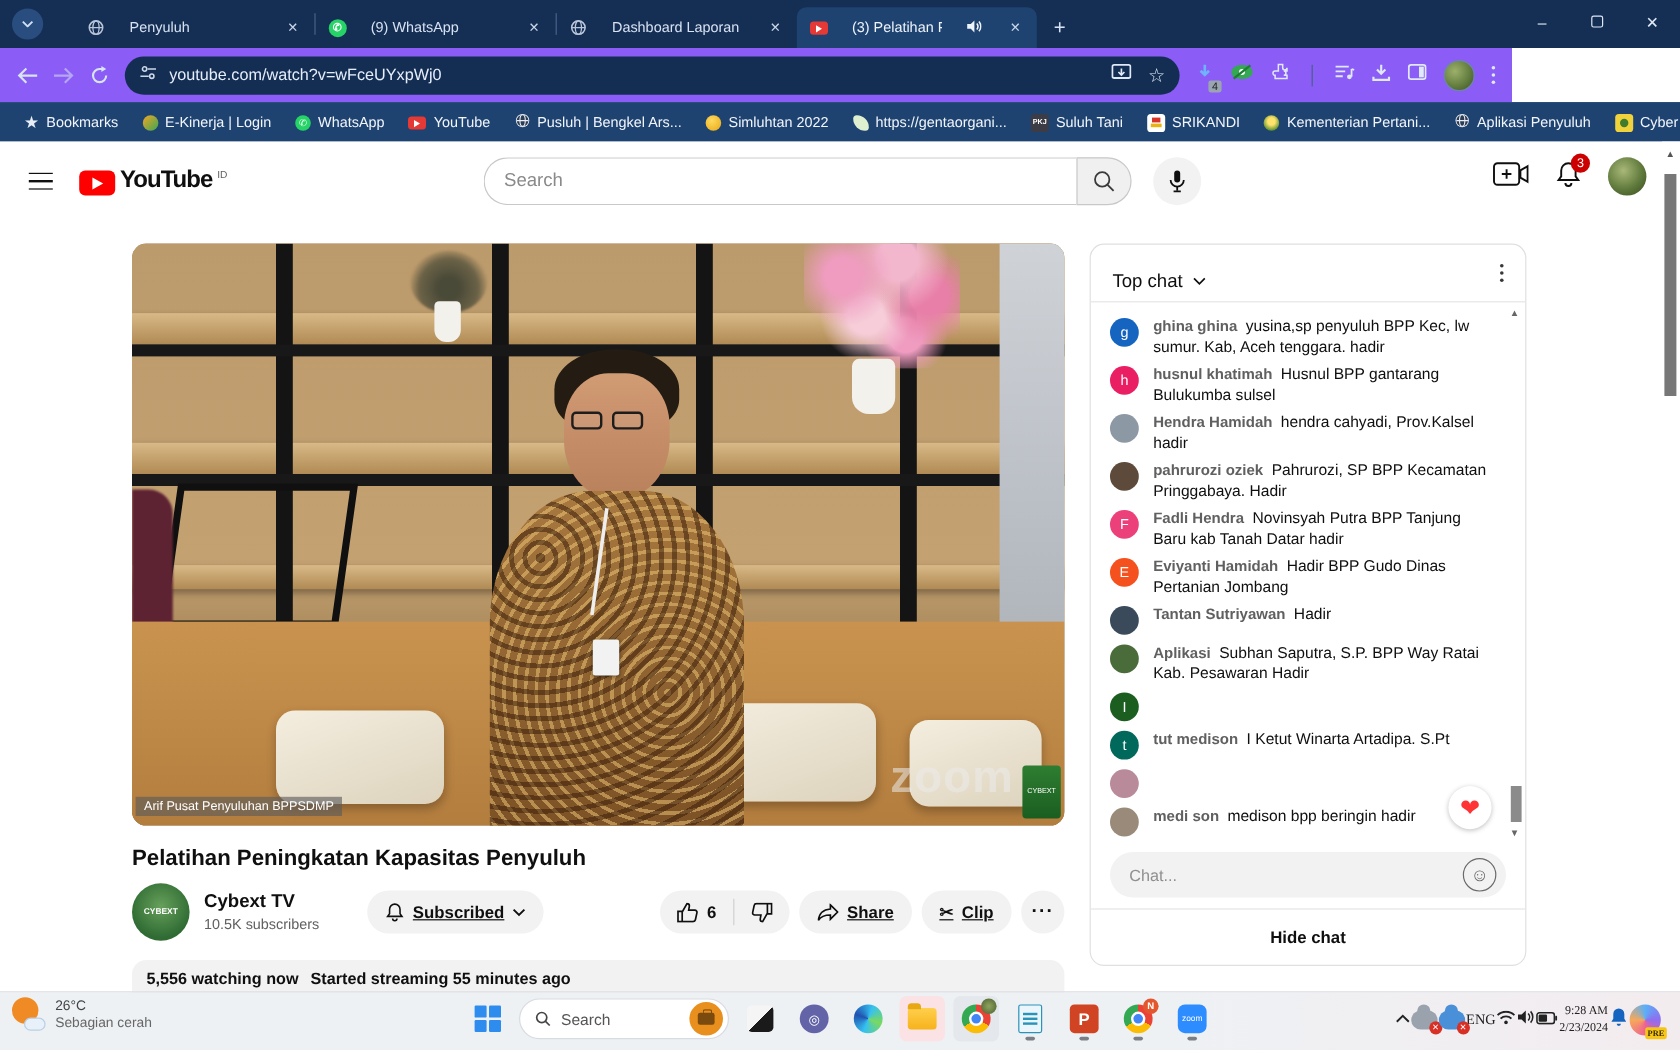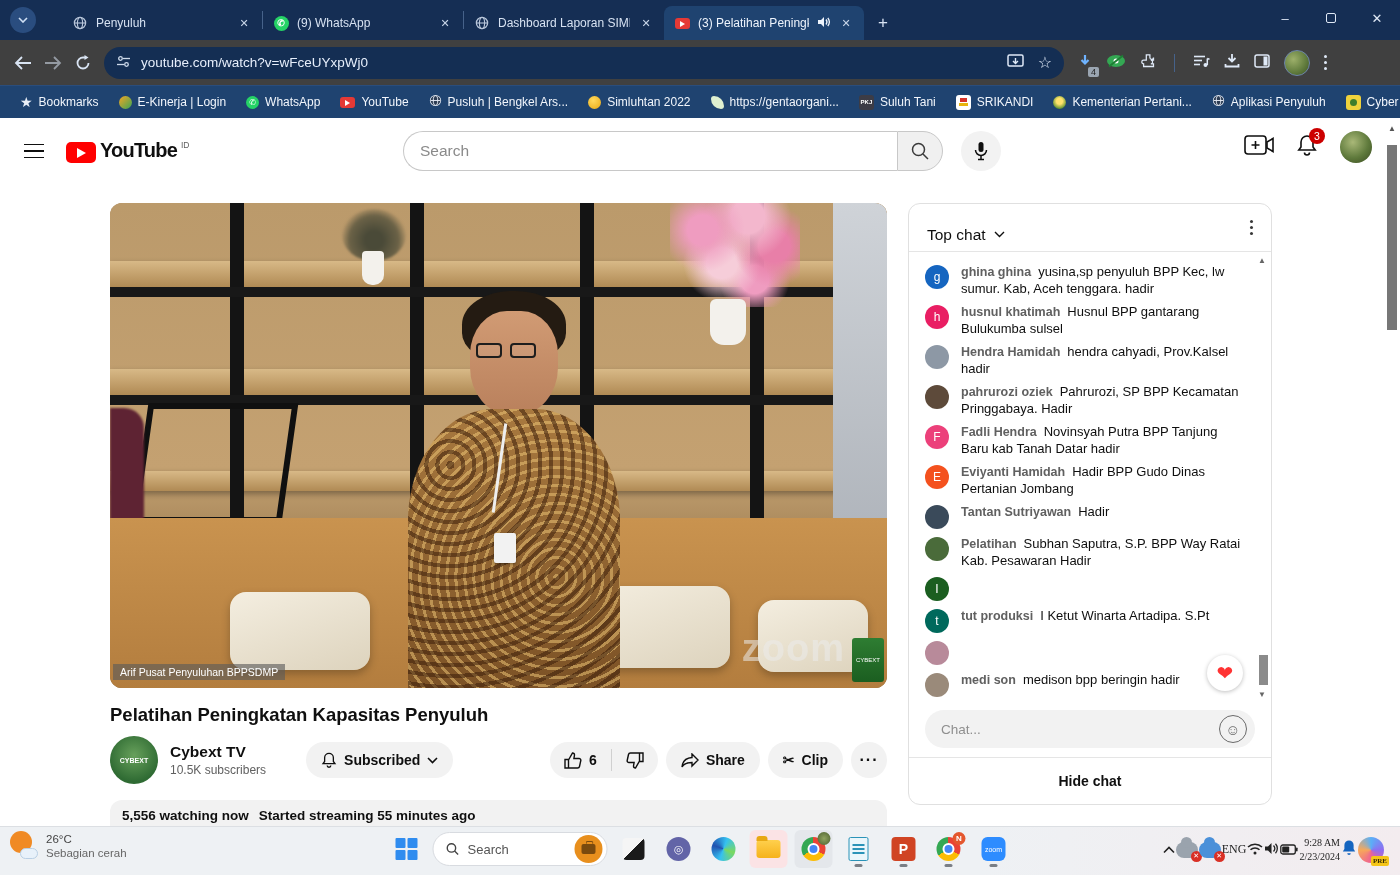--- a/index.html
+++ b/index.html
@@ -3,35 +3,35 @@
 <meta charset="utf-8">
 <style>
   * { margin:0; padding:0; box-sizing:border-box; }
   html,body { width:1400px; height:875px; }
   body { font-family:"Liberation Sans", sans-serif; background:#fff; overflow:hidden; }
   .screen { position:relative; width:1400px; height:875px; overflow:hidden; background:#fff; }
 
   
   .tabstrip { position:absolute; top:0; left:0; width:1400px; height:40px; background:#152e54; display:flex; align-items:center; }
   .tab-search-btn { width:26px; height:26px; margin-left:10px; border-radius:50%; background:#2a4d7f; color:#cfe0f5; display:flex; align-items:center; justify-content:center; flex:none; }
-  .tab { display:flex; align-items:center; gap:8px; height:34px; margin-top:6px; padding:0 10px; width:200px; flex:none; color:#d7e2f2; font-size:12px; border-radius:8px 8px 0 0; position:relative; }
+  .tab { display:flex; align-items:center; gap:20px; height:34px; margin-top:6px; padding:0 10px; width:200px; flex:none; color:#d7e2f2; font-size:12px; border-radius:8px 8px 0 0; position:relative; }
   .tab.active { background:#1f4370; color:#eef4fc; }
   .tab .tab-title { flex:1; overflow:hidden; white-space:nowrap; }
   .tab .tab-close { flex:none; font-size:11px; color:#c9d6e8; width:16px; height:16px; display:flex; align-items:center; justify-content:center; border-radius:50%; }
   .tab-sep { width:1px; height:18px; background:#4a6astr; background:#46628a; flex:none; }
   .favicon { width:16px; height:16px; flex:none; display:flex; align-items:center; justify-content:center; }
   .fav-wa { width:15px; height:15px; border-radius:50%; background:#25d366; color:#fff; font-size:9px; display:flex; align-items:center; justify-content:center; font-weight:bold; }
   .fav-yt { width:15px; height:11px; border-radius:3px; background:#e53935; position:relative; }
   .fav-yt::after { content:""; position:absolute; left:5px; top:3px; border-left:5px solid #fff; border-top:3px solid transparent; border-bottom:3px solid transparent; }
   .newtab-btn { width:26px; height:26px; margin:6px 0 0 6px; color:#d7e2f2; font-size:17px; display:flex; align-items:center; justify-content:center; border-radius:50%; flex:none; }
   .win-controls { position:absolute; right:0; top:0; height:36px; display:flex; color:#dfe8f5; }
   .win-btn { width:46px; height:36px; display:flex; align-items:center; justify-content:center; font-size:13px; }
   .win-max-glyph { width:10px; height:10px; border:1.4px solid #dfe8f5; border-radius:2px; }
 
-  .toolbar { position:absolute; top:40px; left:0; width:1400px; height:45px; background:#404040; display:flex; align-items:center; }
+  .toolbar { position:absolute; top:40px; left:0; width:1260px; height:45px; background:#8b5cf6; display:flex; align-items:center; }
   .nav-ic { width:30px; height:30px; display:flex; align-items:center; justify-content:center; flex:none; color:#d9e4f3; }
   .nav-ic svg { display:block; }
   .omnibox { height:32px; flex:1; max-width:960px; margin-left:6px; background:#142e53; border-radius:16px; display:flex; align-items:center; padding:0 12px; color:#dfe9f7; gap:10px; }
   .omni-url { font-size:13.5px; color:#e6eefb; flex:1; white-space:nowrap; overflow:hidden; }
   .omni-right { display:flex; align-items:center; gap:14px; }
   .ext-area { display:flex; align-items:center; gap:14px; margin-left:14px; color:#dfe9f7; }
   .badge4 { position:absolute; right:-7px; bottom:-5px; background:#9aa5b1; color:#222; font-size:9px; padding:0 3px; border-radius:2px; }
   .idm { position:relative; }
   .tool-sep { width:1px; height:18px; background:#46628a; margin:0 4px; }
   .avatar-sm { width:26px; height:26px; border-radius:50%; background:radial-gradient(circle at 35% 35%, #9db06a, #5f7a3c 60%, #3c4f24); border:1px solid #6d86aa; }
@@ -100,21 +100,21 @@
   .v-zoom { position:absolute; right:42px; bottom:18px; font-size:38px; font-weight:bold; color:rgba(235,235,235,.55); letter-spacing:1px; }
   .v-cybext { position:absolute; right:3px; bottom:6px; width:32px; height:44px; background:linear-gradient(180deg,#2e7d32,#1b5e20); border-radius:3px; color:#fff; font-size:6px; display:flex; align-items:center; justify-content:center; text-align:center; }
 
   
   .v-title { position:absolute; left:110px; top:704px; width:777px; font-size:18.5px; font-weight:bold; color:#0f0f0f; }
   .channel-row { position:absolute; left:110px; top:735px; width:777px; height:50px; display:flex; align-items:center; }
   .ch-avatar { width:48px; height:48px; border-radius:50%; background:radial-gradient(circle at 50% 40%, #67a05b, #2f6b33 70%); color:#fff; font-size:7px; font-weight:bold; display:flex; align-items:center; justify-content:center; flex:none; }
   .ch-meta { margin-left:12px; }
   .ch-name { font-size:15.5px; font-weight:bold; color:#0f0f0f; }
   .ch-subs { font-size:12px; color:#606060; margin-top:2px; }
-  .btn-pill { height:36px; border-radius:18px; background:#f2f2f2; display:flex; align-items:center; justify-content:center; gap:7px; font-size:14px; font-weight:bold; color:#0f0f0f; padding:0 15px; }
+  .btn-pill { height:36px; border-radius:18px; background:#f2f2f2; display:flex; align-items:center; justify-content:center; gap:7px; font-size:14px; font-weight:bold; color:#0f0f0f; padding:0 15px;text-decoration:underline; }
   .subscribed-btn { margin-left:40px; }
   .actions { margin-left:auto; display:flex; align-items:center; gap:8px; }
   .like-pill { display:flex; height:36px; border-radius:18px; background:#f2f2f2; align-items:center; }
   .like-half { display:flex; align-items:center; gap:7px; padding:0 14px; font-size:14px; font-weight:bold; color:#0f0f0f; }
   .pill-divider { width:1px; height:22px; background:#d0d0d0; }
   .more-btn { width:36px; height:36px; border-radius:50%; background:#f2f2f2; display:flex; align-items:center; justify-content:center; font-weight:bold; color:#0f0f0f; letter-spacing:1px; }
   .statsbox { position:absolute; left:110px; top:800px; width:777px; height:30px; background:#f2f2f2; border-radius:12px 12px 0 0; padding:8px 12px; font-size:13.5px; font-weight:bold; color:#0f0f0f; display:flex; gap:10px; }
 
   
   .chat { position:absolute; left:908px; top:203px; width:364px; height:602px; border:1px solid #e0e0e0; border-radius:12px; background:#fff; display:flex; flex-direction:column; overflow:hidden; }
@@ -596,28 +596,28 @@
       <div class="chat-msg">
         <span class="chat-av" style="background: rgb(244, 81, 30);">E</span>
         <p class="chat-line"><span class="chat-author">Eviyanti Hamidah</span><span>Hadir BPP Gudo Dinas Pertanian Jombang</span></p>
       </div>
       <div class="chat-msg">
         <span class="chat-av" style="background: rgb(58, 74, 90);"></span>
         <p class="chat-line"><span class="chat-author">Tantan Sutriyawan</span><span>Hadir</span></p>
       </div>
       <div class="chat-msg">
         <span class="chat-av" style="background: rgb(74, 107, 58);"></span>
-        <p class="chat-line"><span class="chat-author">Pelatihan</span><span>Subhan Saputra, S.P. BPP Way Ratai Kab. Pesawaran Hadir</span></p>
+        <p class="chat-line"><span class="chat-author">Aplikasi</span><span>Subhan Saputra, S.P. BPP Way Ratai Kab. Pesawaran Hadir</span></p>
       </div>
       <div class="chat-msg">
         <span class="chat-av" style="background: rgb(27, 94, 32);">I</span>
       </div>
       <div class="chat-msg">
         <span class="chat-av" style="background: rgb(0, 105, 92);">t</span>
-        <p class="chat-line"><span class="chat-author">tut produksi</span><span>I Ketut Winarta Artadipa. S.Pt</span></p>
+        <p class="chat-line"><span class="chat-author">tut medison</span><span>I Ketut Winarta Artadipa. S.Pt</span></p>
       </div>
       <div class="chat-msg">
         <span class="chat-av" style="background: rgb(184, 138, 154);"></span>
       </div>
       <div class="chat-msg">
         <span class="chat-av" style="background: rgb(154, 138, 122);"></span>
         <p class="chat-line"><span class="chat-author">medi son</span><span>medison bpp beringin hadir</span></p>
       </div>
 
       <span class="chat-scroll-up">▲</span>

